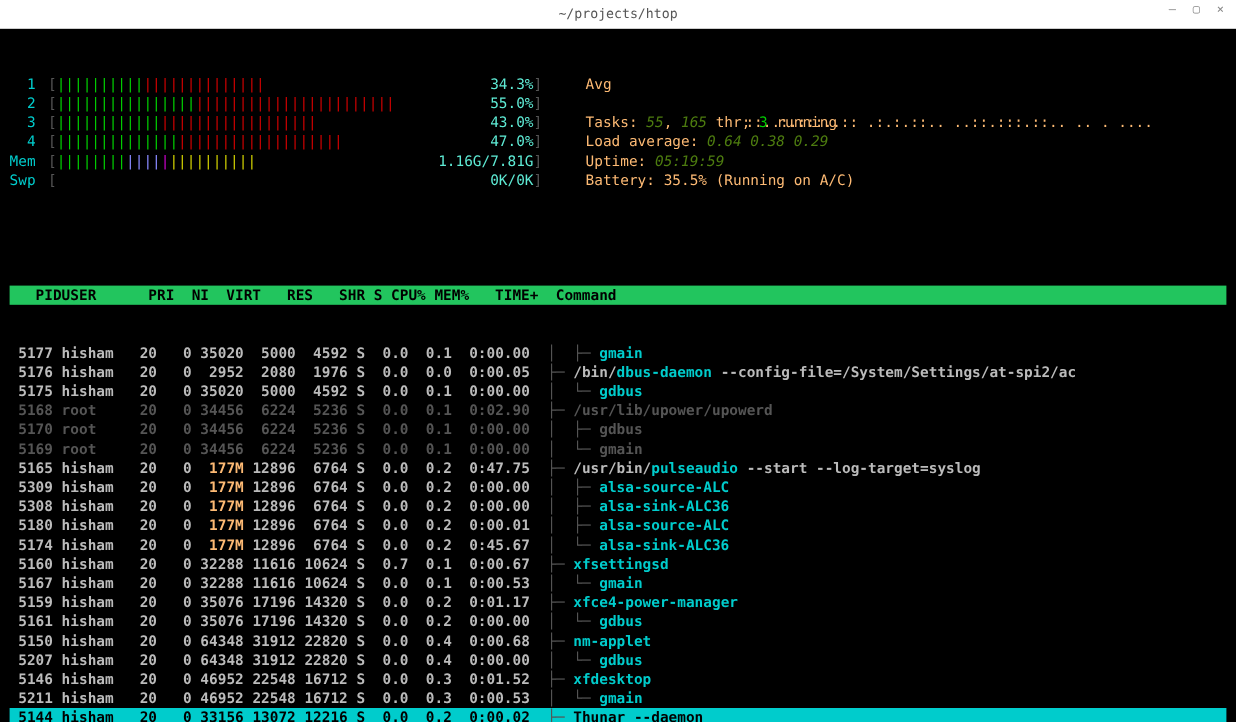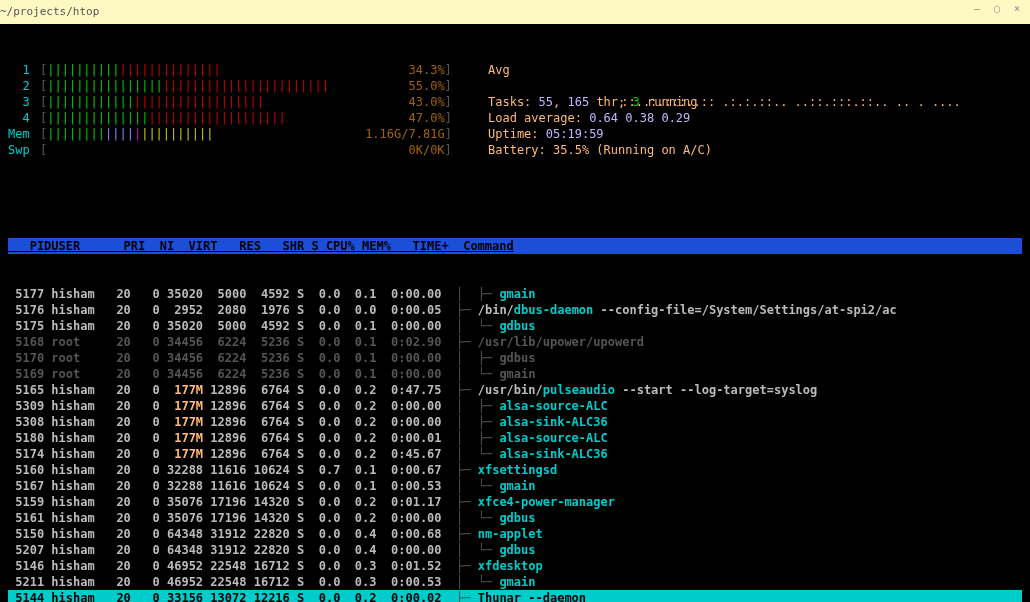--- a/index.html
+++ b/index.html
@@ -1,34 +1,34 @@
 <!DOCTYPE html>
 <html><head>
 <meta charset="utf-8">
 <style>
   * { margin:0; padding:0; box-sizing:border-box; }
   body { background:#ccc; font-family:monospace; font-size:12px; line-height:16px; width:1030px; height:602px; overflow:hidden; }
   .window { width:1030px; height:602px; background:#000; position:relative; }
-  .titlebar { height:24px; background:#fef9c3; color:#555; line-height:24px; font-size:11px; position:relative; }
+  .titlebar { height:24px; background:#ffffff; color:#555; text-align:center; line-height:24px; font-size:11px; position:relative; }
   .titlebar .controls { position:absolute; right:6px; top:2px; display:flex; gap:6px; }
   .titlebar .controls span { width:14px; height:14px; display:inline-flex; align-items:center; justify-content:center; font-size:10px; color:#888; }
   .term { padding:6px 8px; color:#aaa; background:#000; font-family:monospace; white-space:pre; }
-  .cyan { color:#fdba74; } .green { color:#00cc00; } .white { color:#c4b5fd; }
-  .header-row { background:#1d4ed8; color:#000; font-weight:bold;text-decoration:underline; }
+  .cyan { color:#fdba74; } .green { color:#00cc00; } .white { color:#4d7c0f;font-style:italic; }
+  .header-row { background:#22c55e; color:#000; font-weight:bold; }
   .proc-row { color:#bbb;font-weight:bold; }
   .proc-row.dim { color:#555; }
   .proc-row.sel { background:#00cccc; color:#000; }
   .cell { display:inline-block; white-space:pre; }
   .tree { color:#555; }
   .exe { color:#00cccc; }
   .meters { display:flex; }
   .meters .col { width:480px; }
   .meter-line { display:flex; }
   .meter-name { color:#00cccc; width:32px; white-space:pre; }
-  .meter-val { color:#a16207; }
+  .meter-val { color:#5eead4; }
   .slash { color:#555; }
   .bar-green { color:#00cc00; } .bar-red { color:#cc0000; }
   .bar-yel { color:#cccc00; } .bar-blue { color:#8888ff; } .bar-mag { color:#cc00cc; }
 </style>
 </head>
 <body>
 
 <div class="window">
   <div class="titlebar">
     <span>~/projects/htop</span>

